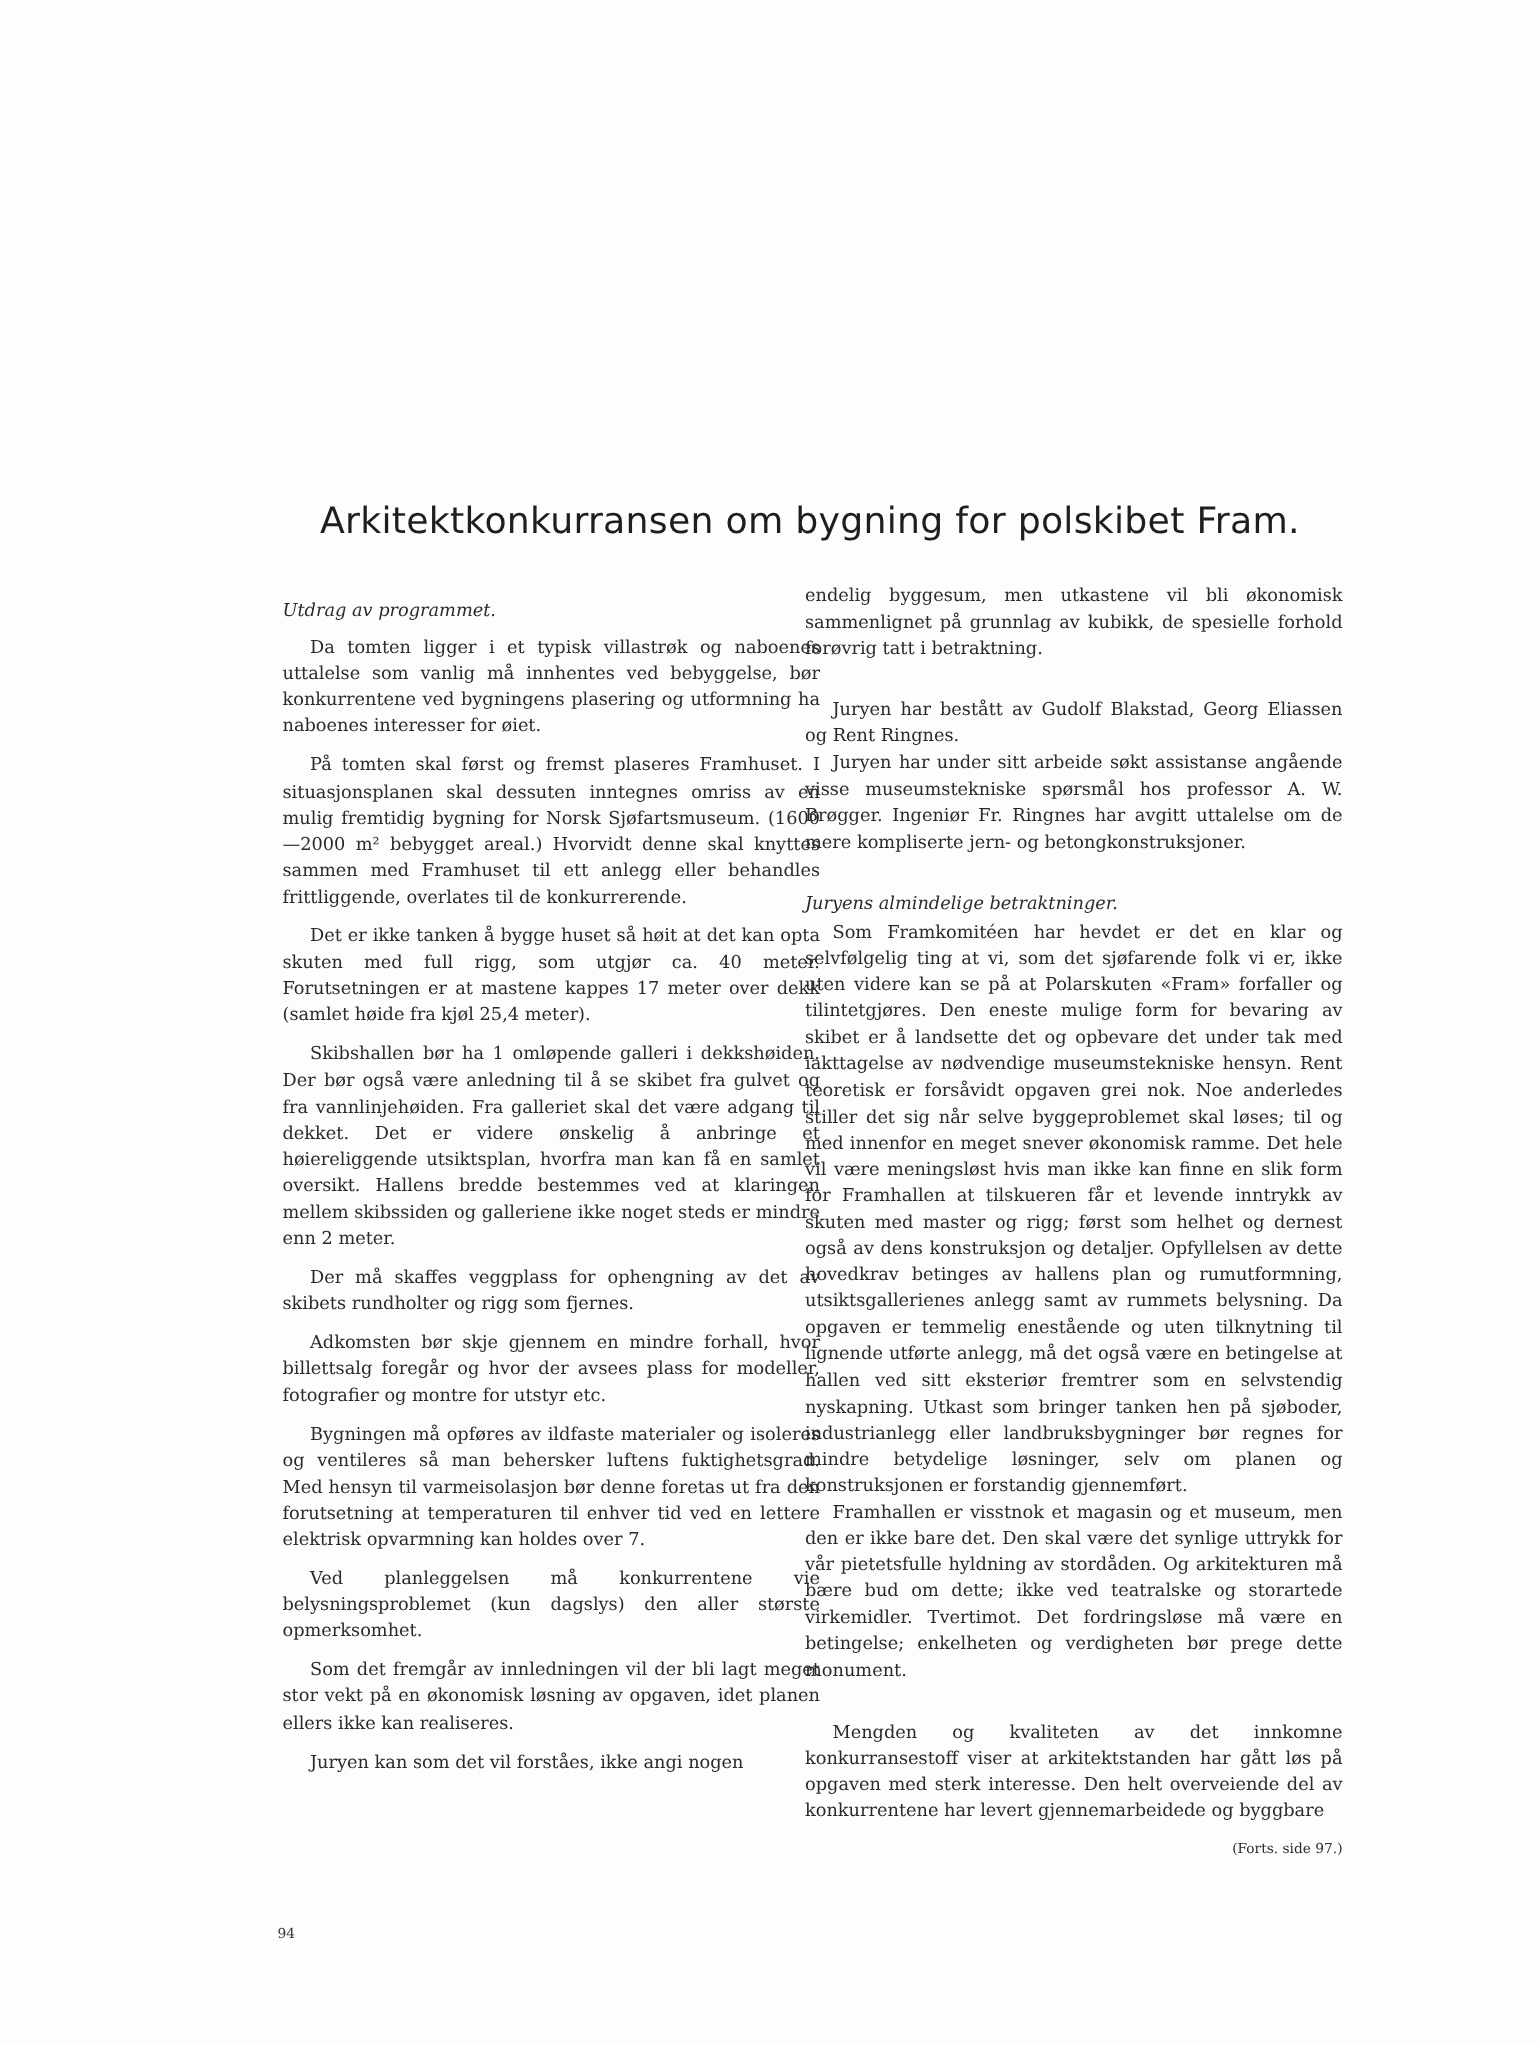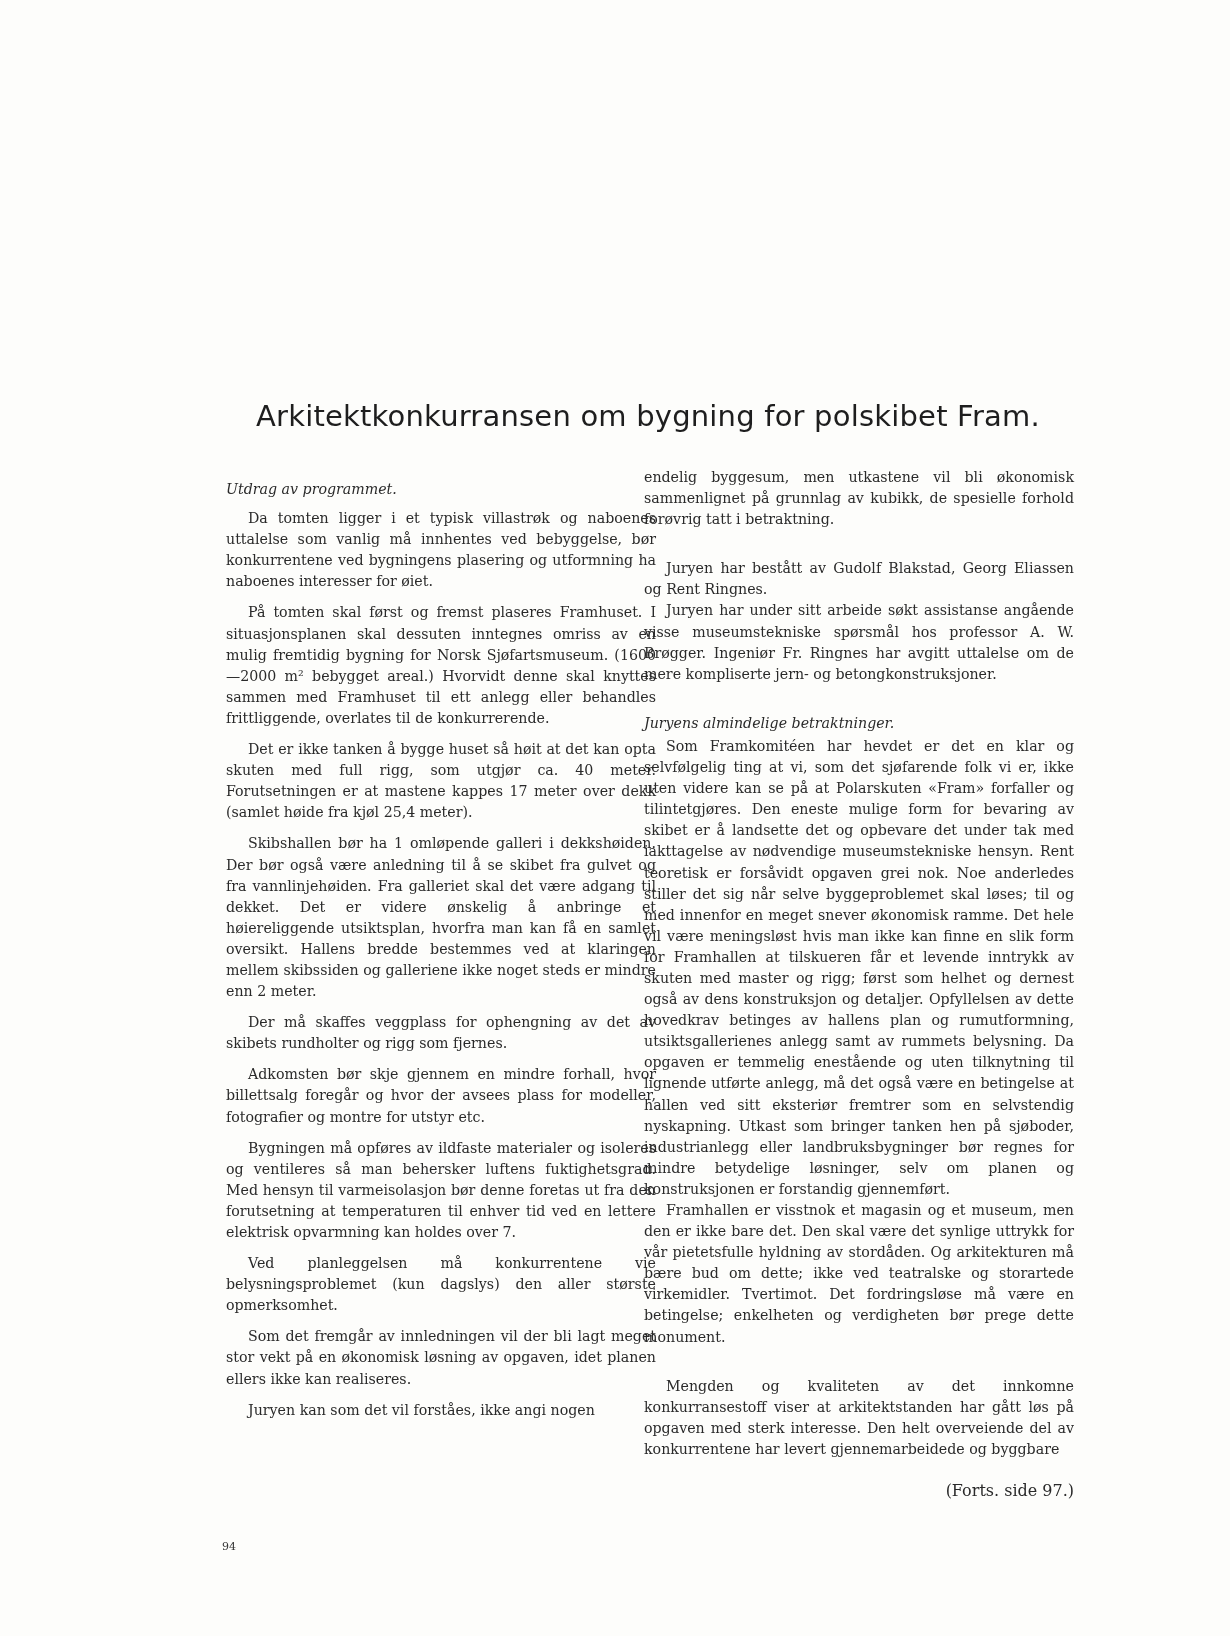--- a/index.html
+++ b/index.html
@@ -37,22 +37,22 @@
   .col p { margin: 0 0 10px 0; text-indent: 22px; }
   .col p.tight { margin-bottom: 0; }
   .col p.gap { margin-bottom: 28px; }
   .col h2 {
     font-size: 14.2px; font-style: italic; font-weight: normal;
     margin: 12px 0 2px 0;
   }
   .col h2.first { margin-bottom: 8px; }
   .note {
     text-align: right;
-    font-size: 16px;
-    margin-top: 20px;
+    font-size: 11px;
+    margin-top: 8px;
   }
   .pageno {
     position: absolute;
     left: 222px; top: 1540px;
     font-size: 11px;
     color: #333;
   }
 </style>
 </head>
 <body>

